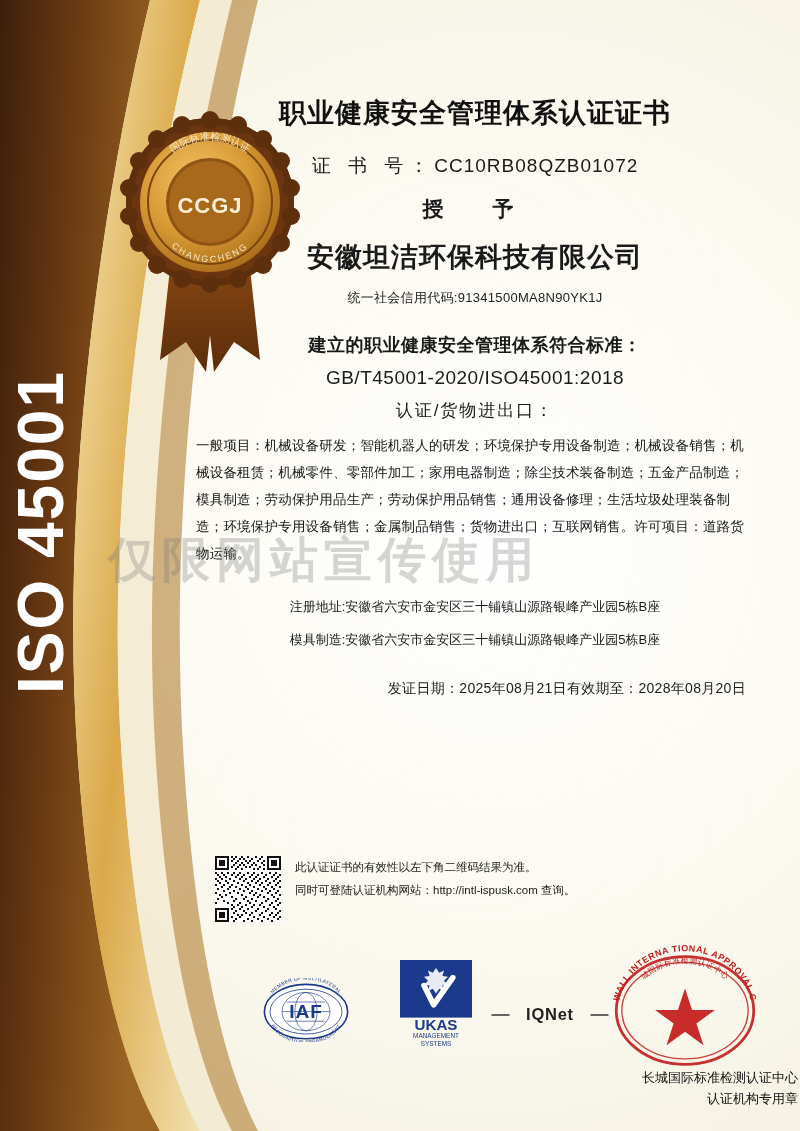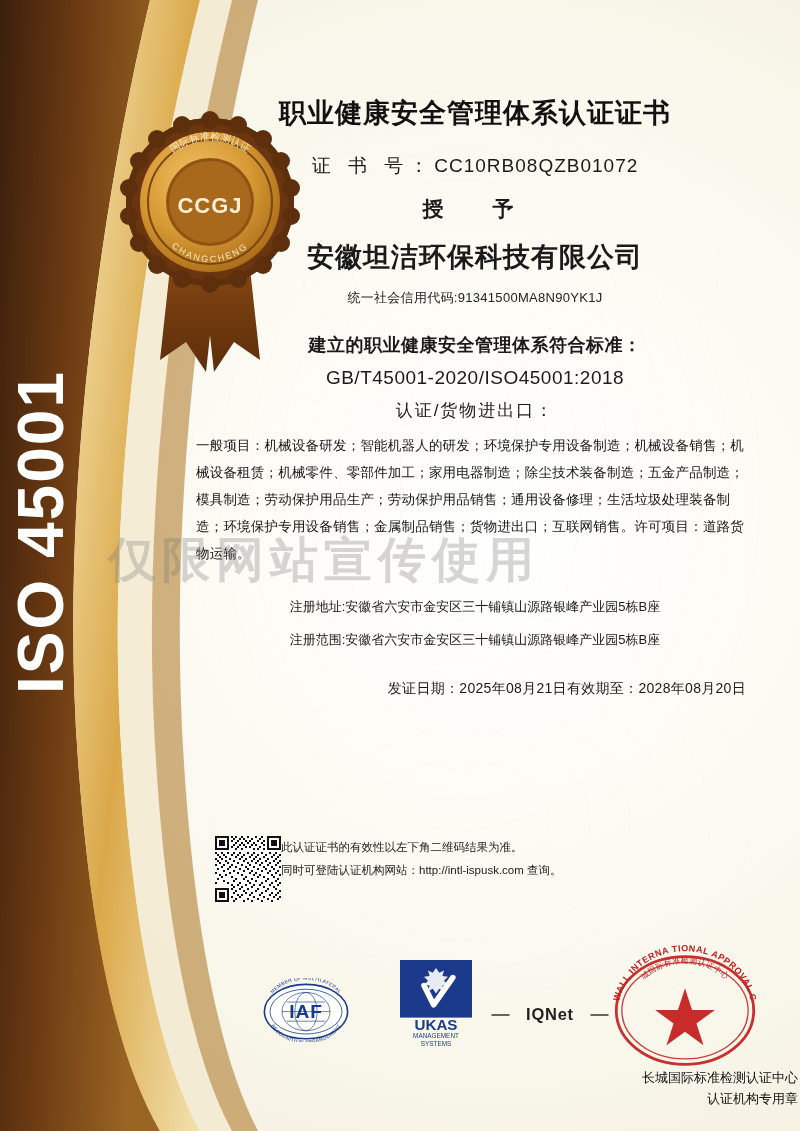--- a/index.html
+++ b/index.html
@@ -79,21 +79,21 @@
   }
   .addr{
     font-size:13px;line-height:2.1;margin:0 0 6px 0;text-align:center;
   }
   .dates{
     display:flex;justify-content:flex-end;
     font-size:14px;margin:26px 14px 0 14px;letter-spacing:.3px;
   }
   
   .qrblock{
-    position:absolute;left:215px;top:836px;z-index:5;display:flex;align-items:flex-start;justify-content:space-between;
+    position:absolute;left:215px;top:856px;z-index:5;display:flex;gap:14px;align-items:flex-start;justify-content:space-between;
   }
   .qr{width:66px;height:66px;}
   .qrtext{font-size:11.5px;line-height:2.0;color:#1a1a1a;}
   .qrtext a{color:#1a1a1a;text-decoration:none;}
   .iaf{position:absolute;left:258px;top:978px;width:96px;height:64px;}
   .ukas{position:absolute;left:400px;top:960px;width:72px;height:88px;}
   .iqnet{position:absolute;left:490px;top:1000px;width:120px;height:30px;}
   .redseal{position:absolute;left:600px;top:940px;width:170px;height:130px;}
   .sealcaption{
     position:absolute;left:598px;top:1068px;width:200px;text-align:right;
@@ -249,21 +249,21 @@
 
     <div class="credit">统一社会信用代码:91341500MA8N90YK1J</div>
 
     <div class="standard-lead">建立的职业健康安全管理体系符合标准：</div>
     <div class="standard-code">GB/T45001-2020/ISO45001:2018</div>
 
     <div class="scope-lead">认证/货物进出口：</div>
     <div class="scope-body">一般项目：机械设备研发；智能机器人的研发；环境保护专用设备制造；机械设备销售；机械设备租赁；机械零件、零部件加工；家用电器制造；除尘技术装备制造；五金产品制造；模具制造；劳动保护用品生产；劳动保护用品销售；通用设备修理；生活垃圾处理装备制造；环境保护专用设备销售；金属制品销售；货物进出口；互联网销售。许可项目：道路货物运输。</div>
 
     <div class="addr">注册地址:安徽省六安市金安区三十铺镇山源路银峰产业园5栋B座</div>
-    <div class="addr">注册范围:安徽省六安市金安区三十铺镇山源路银峰产业园5栋B座</div>
+    <div class="addr">模具制造:安徽省六安市金安区三十铺镇山源路银峰产业园5栋B座</div>
 
     <div class="dates">
       <span>发证日期：2025年08月21日</span>
       <span>有效期至：2028年08月20日</span>
     </div>
   </div>
 
   <div class="qrblock">
     <svg class="qr" viewBox="0 0 33 33" shape-rendering="crispEdges">
       <rect width="33" height="33" fill="#ffffff"></rect>

